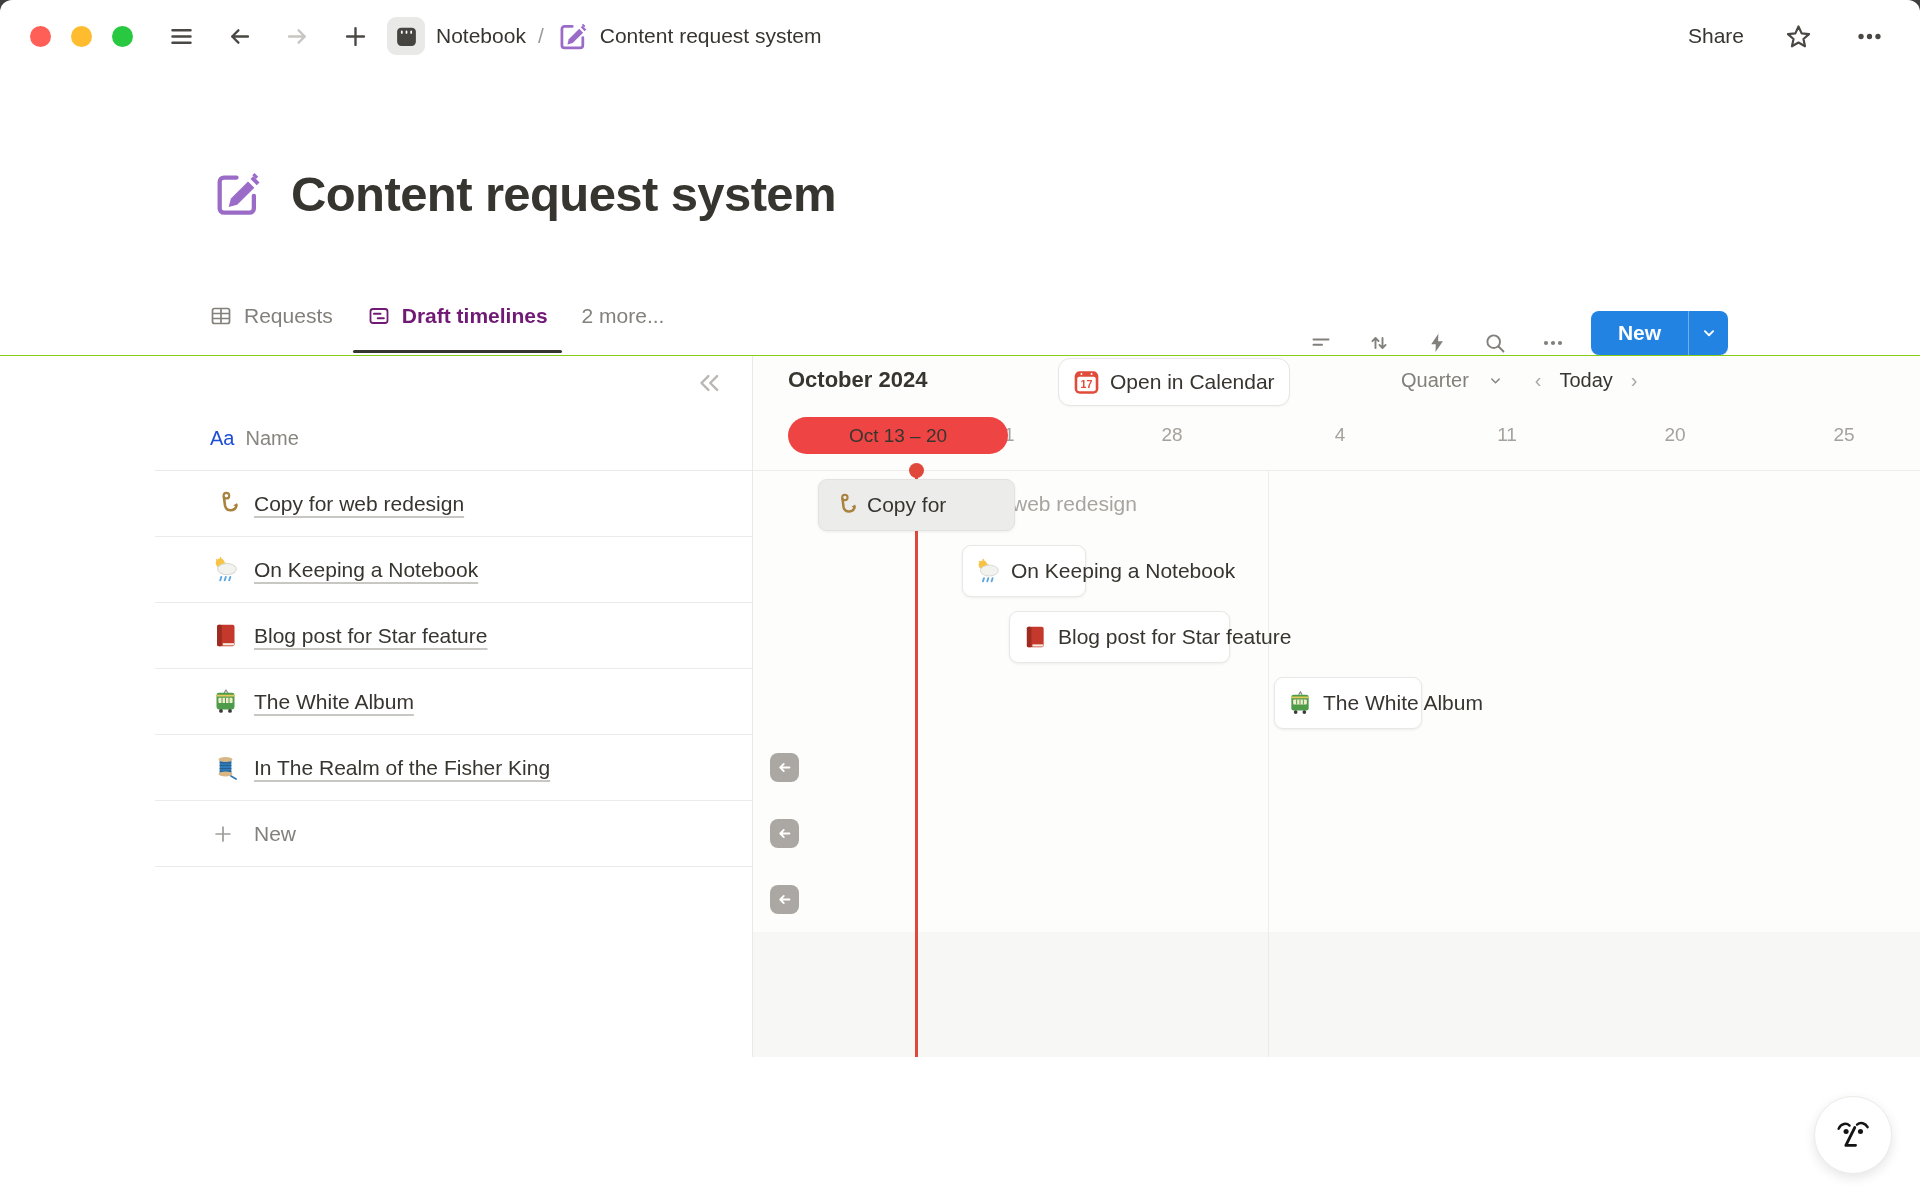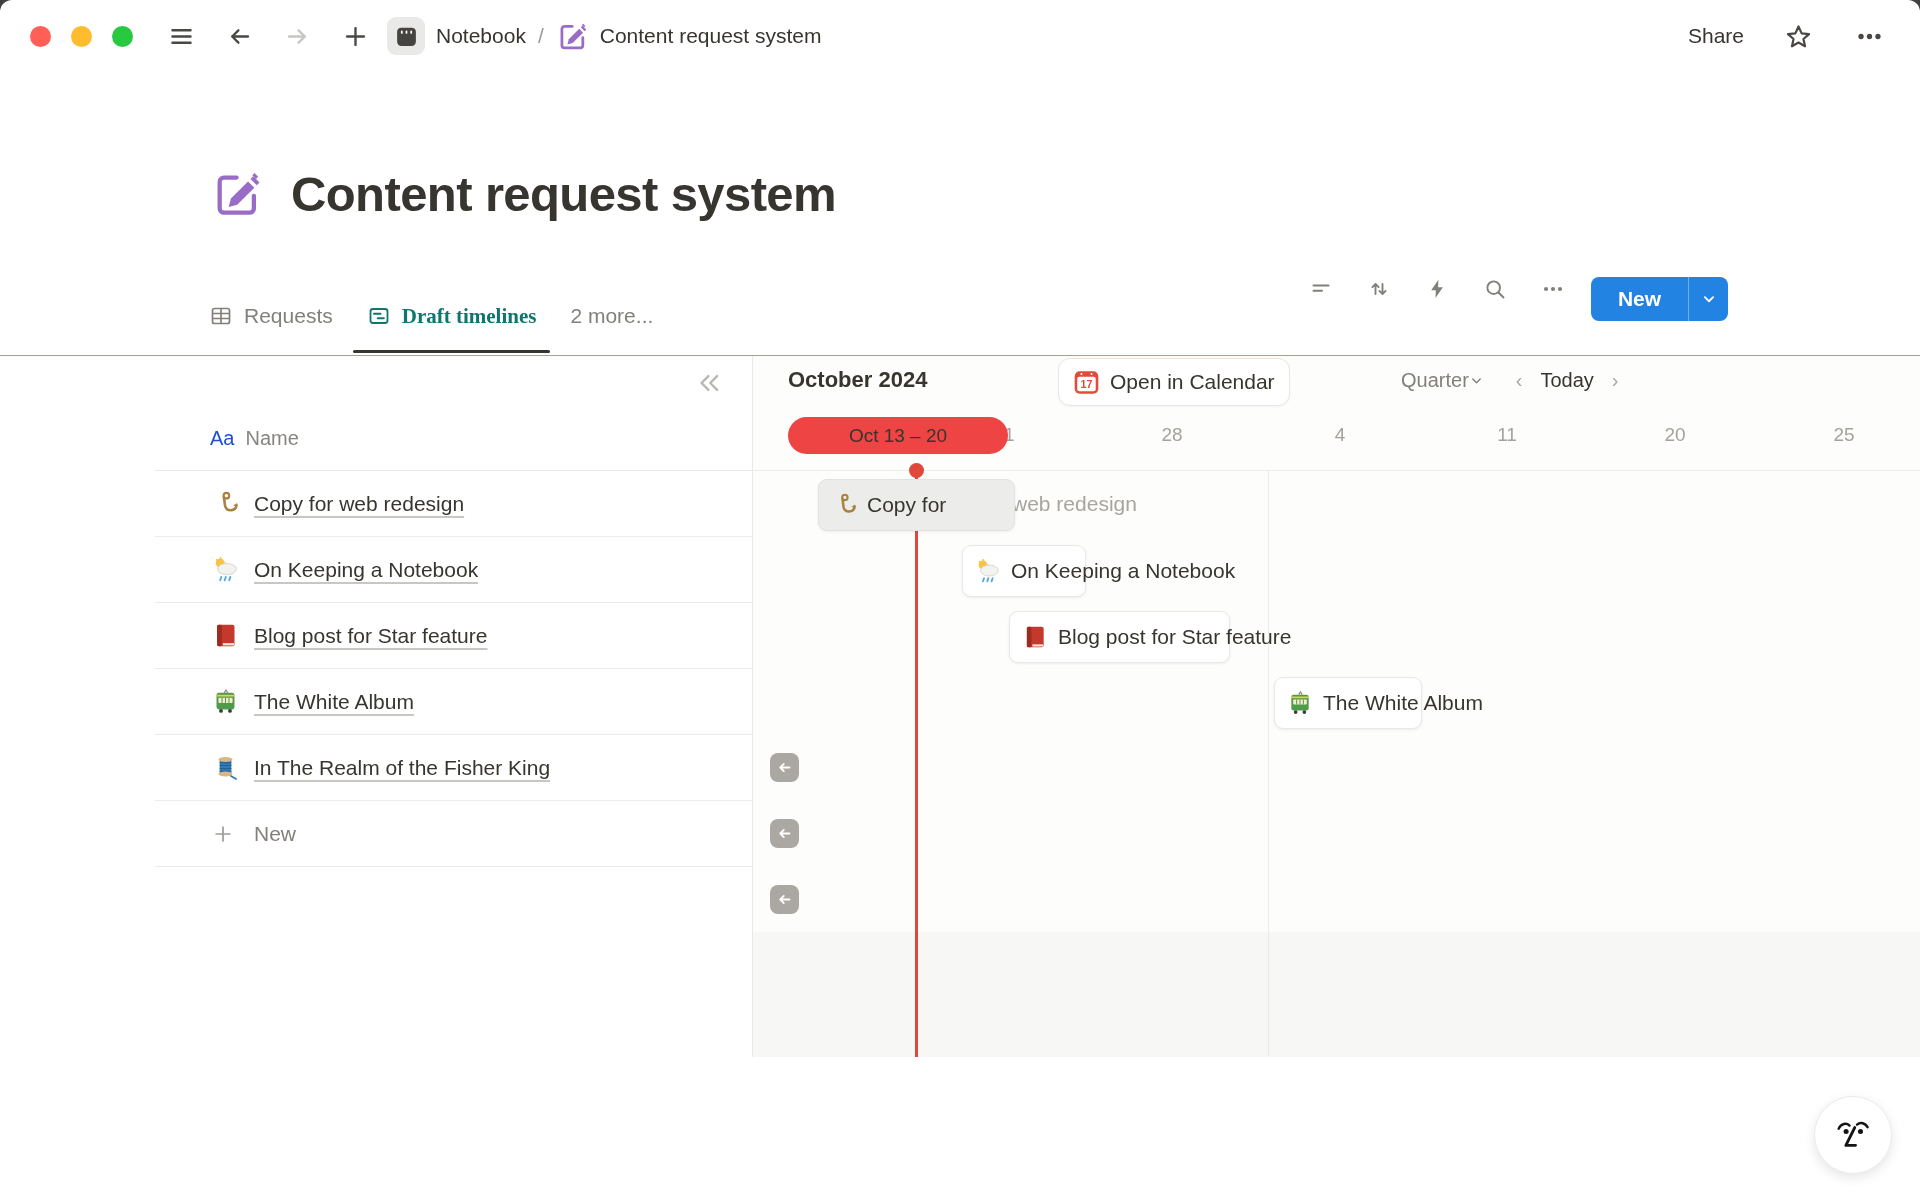--- a/index.html
+++ b/index.html
@@ -31,25 +31,25 @@
   .icon-btn{width:34px;height:34px;display:flex;align-items:center;justify-content:center;color:#4a4844;}
   .icon-btn svg{width:29px;height:29px;}
 
   
   .title-row{position:absolute;left:210px;top:166px;display:flex;align-items:center;gap:27px;}
   .title-icon{width:54px;height:54px;color:#9b6bc8;}
   .title-icon svg{width:54px;height:54px;}
   .page-title{font-size:49px;font-weight:700;letter-spacing:-0.6px;margin:0;color:#37352f;}
 
   
-  .tabrow{position:absolute;left:0;right:0;top:277px;height:78px;border-bottom:3px solid #84cc16;display:flex;align-items:flex-start;}
+  .tabrow{position:absolute;left:0;right:0;top:277px;height:78px;border-bottom:3px solid #84cc16;display:flex;align-items:flex-end;}
   .tabs{display:flex;align-items:stretch;height:100%;margin-left:195px;}
   .tab{position:relative;display:flex;align-items:center;gap:11px;padding:0 14px;margin-right:6px;font-size:21px;color:#82807b;cursor:pointer;}
   .tab svg{width:24px;height:24px;}
-  .tab.active{color:#0f766e;font-weight:600;font-family:Liberation Serif, serif;}
+  .tab.active{color:#701a75;font-weight:600;}
   .tab.active::after{content:"";position:absolute;left:0;right:0;bottom:2px;height:3px;background:#37352f;border-radius:2px;}
   .view-controls{margin-left:auto;display:flex;align-items:center;gap:34px;margin-right:26px;}
   .vc-icon{width:24px;height:24px;color:#82807b;cursor:pointer;}
   .vc-icon svg{width:24px;height:24px;}
   .new-btn{display:flex;align-items:stretch;height:44px;width:137px;background:#2383e2;border-radius:8px;margin-right:192px;cursor:pointer;overflow:hidden;}
   .nb-label{flex:1;display:flex;align-items:center;justify-content:center;color:#fff;font-size:21px;font-weight:600;}
   .nb-div{width:1px;background:rgba(255,255,255,0.35);}
   .nb-chev{width:39px;display:flex;align-items:center;justify-content:center;color:#fff;}
   .nb-chev svg{width:18px;height:18px;}
 
@@ -75,21 +75,21 @@
 
   
   .timeline{position:absolute;left:753px;top:0;width:1167px;height:701px;background:#fdfdfc;}
   .tl-grayband{position:absolute;left:0;top:576px;width:1167px;height:125px;background:#f7f7f5;}
   .tl-header{position:absolute;left:0;top:0;width:100%;height:56px;}
   .month-label{position:absolute;left:35px;top:11px;font-size:22px;font-weight:600;color:#37352f;}
   .cal-btn{position:absolute;left:305px;top:2px;height:46px;display:flex;align-items:center;gap:10px;padding:0 14px;background:#fff;border:1px solid #e7e6e4;border-radius:12px;box-shadow:0 1px 2px rgba(0,0,0,0.04);cursor:pointer;}
   .cal-btn svg.cal{width:27px;height:27px;}
   .cal-btn .cal-label{font-size:21px;color:#37352f;}
   .scale-nav{position:absolute;left:648px;top:8px;height:32px;display:flex;align-items:center;}
-  .scale-sel{display:flex;align-items:center;gap:0;color:#82807b;font-size:20px;cursor:pointer;}
+  .scale-sel{display:flex;align-items:center;gap:19px;color:#82807b;font-size:20px;cursor:pointer;}
   .scale-sel svg{width:15px;height:15px;}
   .nav-chev{color:#a9a7a2;font-size:20px;cursor:pointer;padding:0 6px;}
   .nav-prev{margin-left:26px;}
   .today-lbl{font-size:20px;color:#37352f;margin:0 12px;cursor:pointer;}
   
   .range-pill{position:absolute;left:35px;top:61px;width:220px;height:37px;background:#ef4444;border-radius:19px;display:flex;align-items:center;justify-content:center;font-size:19px;color:#37352f;z-index:3;}
   .tick{position:absolute;top:68px;font-size:19px;color:#a5a29d;transform:translateX(-50%);z-index:1;}
   .tl-hline{position:absolute;left:0;top:114px;width:1167px;height:1px;background:#ededeb;}
   .month-grid{position:absolute;left:515px;top:114px;width:1px;height:587px;background:#ececea;}
   .today-line{position:absolute;left:162px;top:114px;width:2.5px;height:587px;background:#e0483c;z-index:2;}

